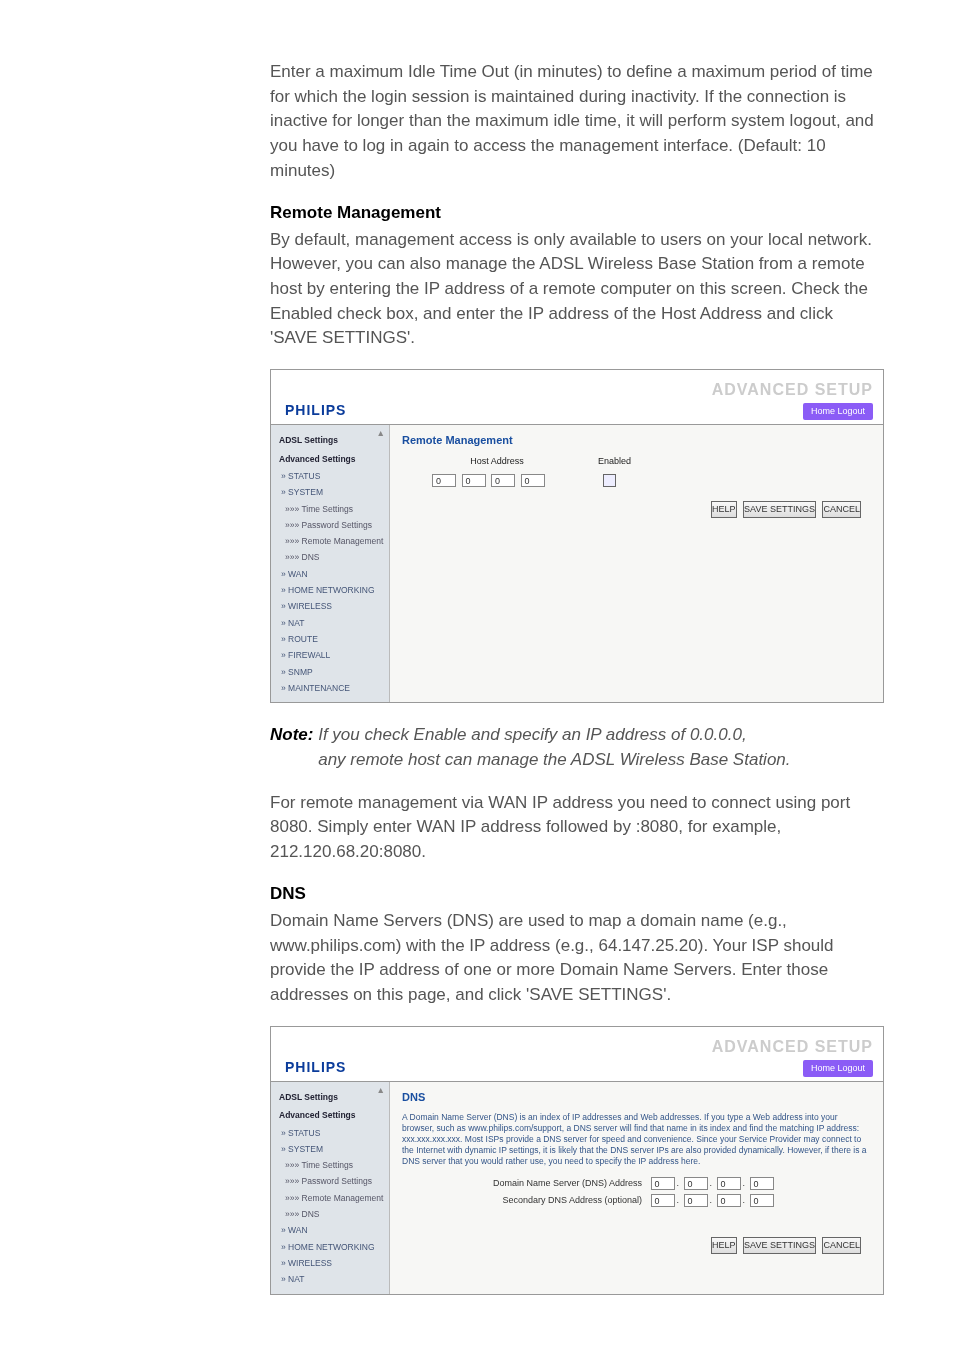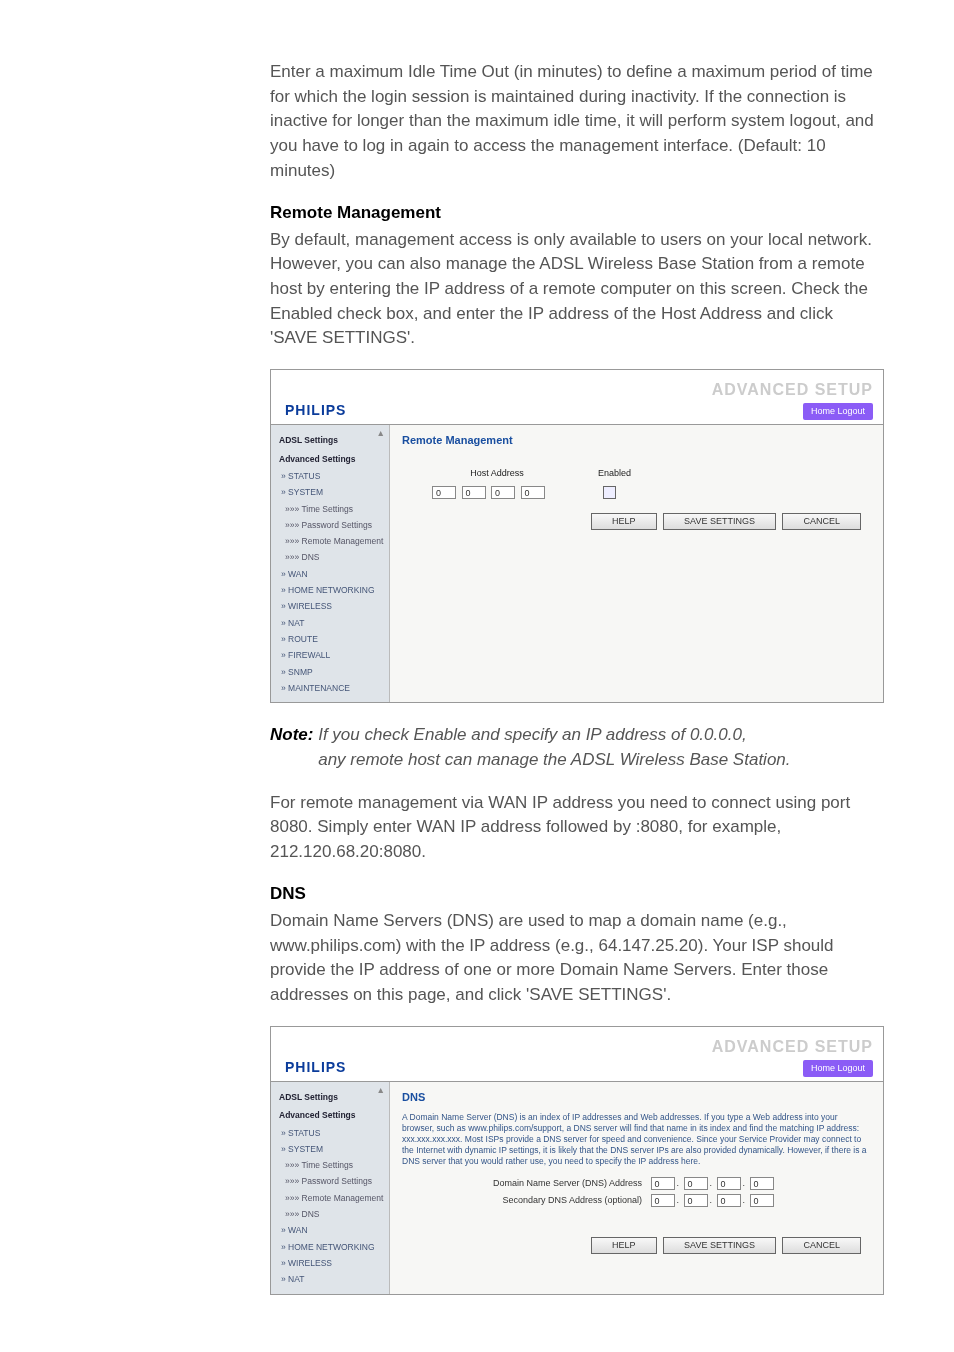--- a/index.html
+++ b/index.html
@@ -147,28 +147,28 @@
   }
   .ss-buttons {
     text-align: right;
     margin-top: 14px;
     padding-right: 10px;
   }
   .ss-btn {
     display: inline-block;
     border: 1px solid #666;
     background: linear-gradient(#f8f8f8,#ddd);
-    padding: 1px 20px;
+    padding: 1px 0;
     font-size: 9px;
     margin-left: 4px;
   }
   .ss-table-header {
     font-size: 9px;
     color: #222;
-    margin: 18px 0 2px 30px;
+    margin: 6px 0 2px 30px;
   }
   .ss-table-header span.h1 { display: inline-block; width: 130px; text-align: center; }
   .ss-table-header span.h2 { display: inline-block; width: 60px; text-align: center; margin-left: 20px; }
   .ss-dns-row { margin: 4px 0 0 60px; font-size: 9px; white-space: nowrap; }
   .ss-dns-row .lbl2 { display: inline-block; width: 180px; text-align: right; padding-right: 6px; color: #333; }
   .dot { margin: 0 2px 0 -1px; }
 </style>
 </head>
 <body>
 

